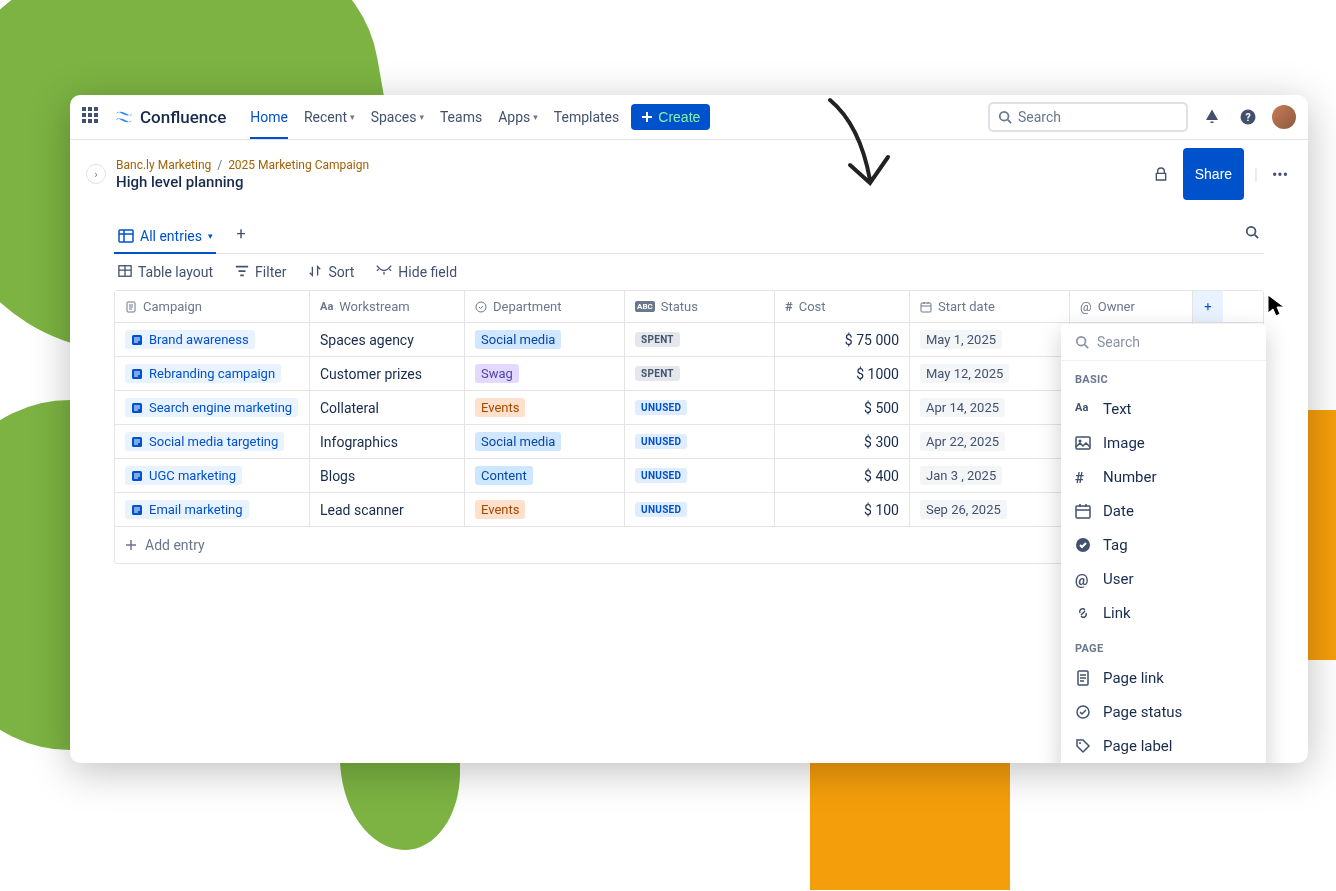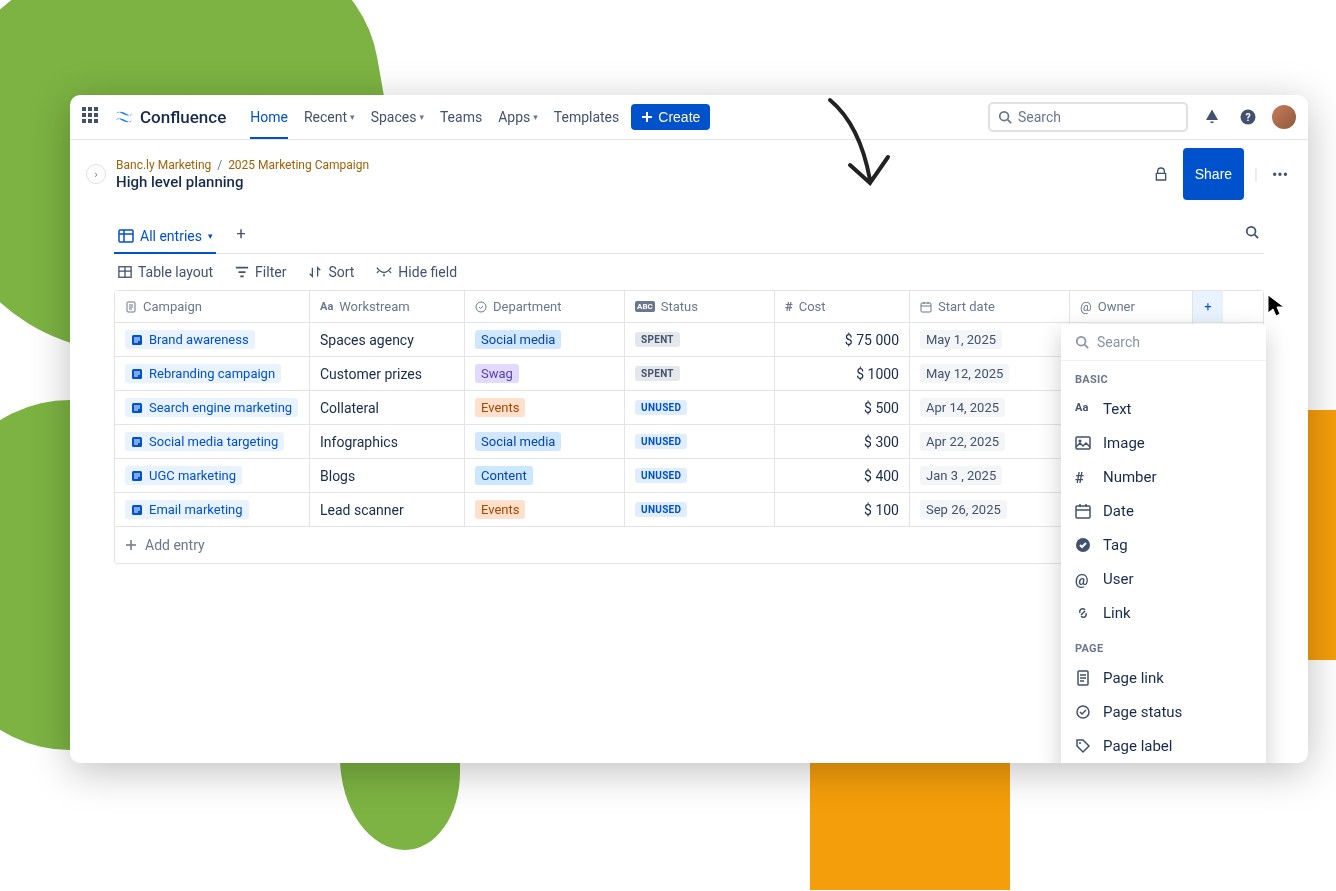--- a/index.html
+++ b/index.html
@@ -24,38 +24,38 @@
   overflow:hidden;
 }
 .topnav { height:45px; border-bottom:1px solid #e4e4e7; display:flex; align-items:center; padding:0 12px; gap:12px;}
 .apps-icon { width:20px; height:20px; display:grid; grid-template-columns:repeat(3,4px); grid-template-rows:repeat(3,4px); gap:2px; cursor:pointer;}
 .apps-icon span{background:#42526e;}
 .logo { display:flex; align-items:center; gap:6px; color:#172b4d; font-weight:500; font-size:17px;}
 .logo svg{color:#2684ff;}
 .nav-links { display:flex; gap:16px; margin-left:12px; font-size:14px; color:#42526e;}
 .nav-link { display:flex; align-items:center; gap:3px; cursor:pointer; padding:12px 0;}
 .nav-link.active { color:#0052cc; border-bottom:2px solid #0052cc; margin-bottom:-1px;}
-.create-btn { background:#0052cc; color:#fef9c3; border:none; padding:5px 10px; border-radius:4px; font-size:14px; display:flex; align-items:center; gap:5px; cursor:pointer;}
+.create-btn { background:#0052cc; color:#86efac; border:none; padding:5px 10px; border-radius:4px; font-size:14px; display:flex; align-items:center; gap:5px; cursor:pointer;}
 .spacer{flex:1;}
 .search-box { width:200px; height:30px; border:2px solid #dfe1e6; border-radius:5px; display:flex; align-items:center; padding:0 8px; gap:6px; color:#6b778c; font-size:14px;}
 .icon-btn {width:24px;height:24px;display:flex;align-items:center;justify-content:center;cursor:pointer;color:#42526e;}
 .avatar{width:24px;height:24px;border-radius:50%;background:linear-gradient(135deg,#c97b5a,#8b5a3c);}
 .subheader{display:flex;align-items:center;padding:8px 16px;gap:10px;}
 .expand-handle{width:20px;height:20px;border:1px solid #dfe1e6;border-radius:50%;display:flex;align-items:center;justify-content:center;cursor:pointer;font-size:10px;color:#6b778c;}
 .breadcrumb{font-size:12px;color:#6b778c;}
 .breadcrumb a{color:#a16207;text-decoration:none;cursor:pointer;}
 .page-title{font-size:15px;font-weight:500;color:#172b4d;margin-top:1px;}
 .subheader-actions{display:flex;align-items:center;gap:10px;}
 .share-btn{background:#0052cc;color:#fff;border:none;padding:18px 12px;border-radius:4px;font-size:14px;cursor:pointer;}
 .content{padding:12px 44px 0;}
 .tabs-row{display:flex;gap:16px;border-bottom:1px solid #e4e4e7;}
 .tab{display:flex;align-items:center;gap:6px;padding:8px 4px;font-size:14px;color:#0052cc;border-bottom:2px solid #0052cc;margin-bottom:-1px;cursor:pointer;}
 .tab-add{color:#42526e;cursor:pointer;padding:4px;}
 .toolbar{display:flex;align-items:center;gap:22px;padding:10px 4px;font-size:14px;color:#42526e;}
-.toolbar-item{display:flex;align-items:center;gap:6px;cursor:pointer;}
+.toolbar-item{display:flex;align-items:flex-start;gap:6px;cursor:pointer;}
 .table{border:1px solid #e4e4e7;border-radius:3px;overflow:visible;position:relative;}
 .thead,.trow{display:grid;grid-template-columns:195px 155px 160px 150px 135px 160px 123px 30px;}
 .thead{background:#fff;border-bottom:1px solid #e4e4e7;}
 .th{padding:8px 10px;font-size:13px;color:#6b778c;display:flex;align-items:center;gap:6px;border-right:1px solid #e4e4e7;}
 .th:last-child{border-right:none;justify-content:center;}
 .th.add-col{color:#0052cc;cursor:pointer;background:#e9f2ff;}
 .trow{border-bottom:1px solid #e4e4e7;}
 .td{padding:7px 10px;font-size:14px;color:#172b4d;display:flex;align-items:center;border-right:1px solid #e4e4e7;}
 .td:last-child{border-right:none;}
 .td.right{justify-content:flex-end;}

